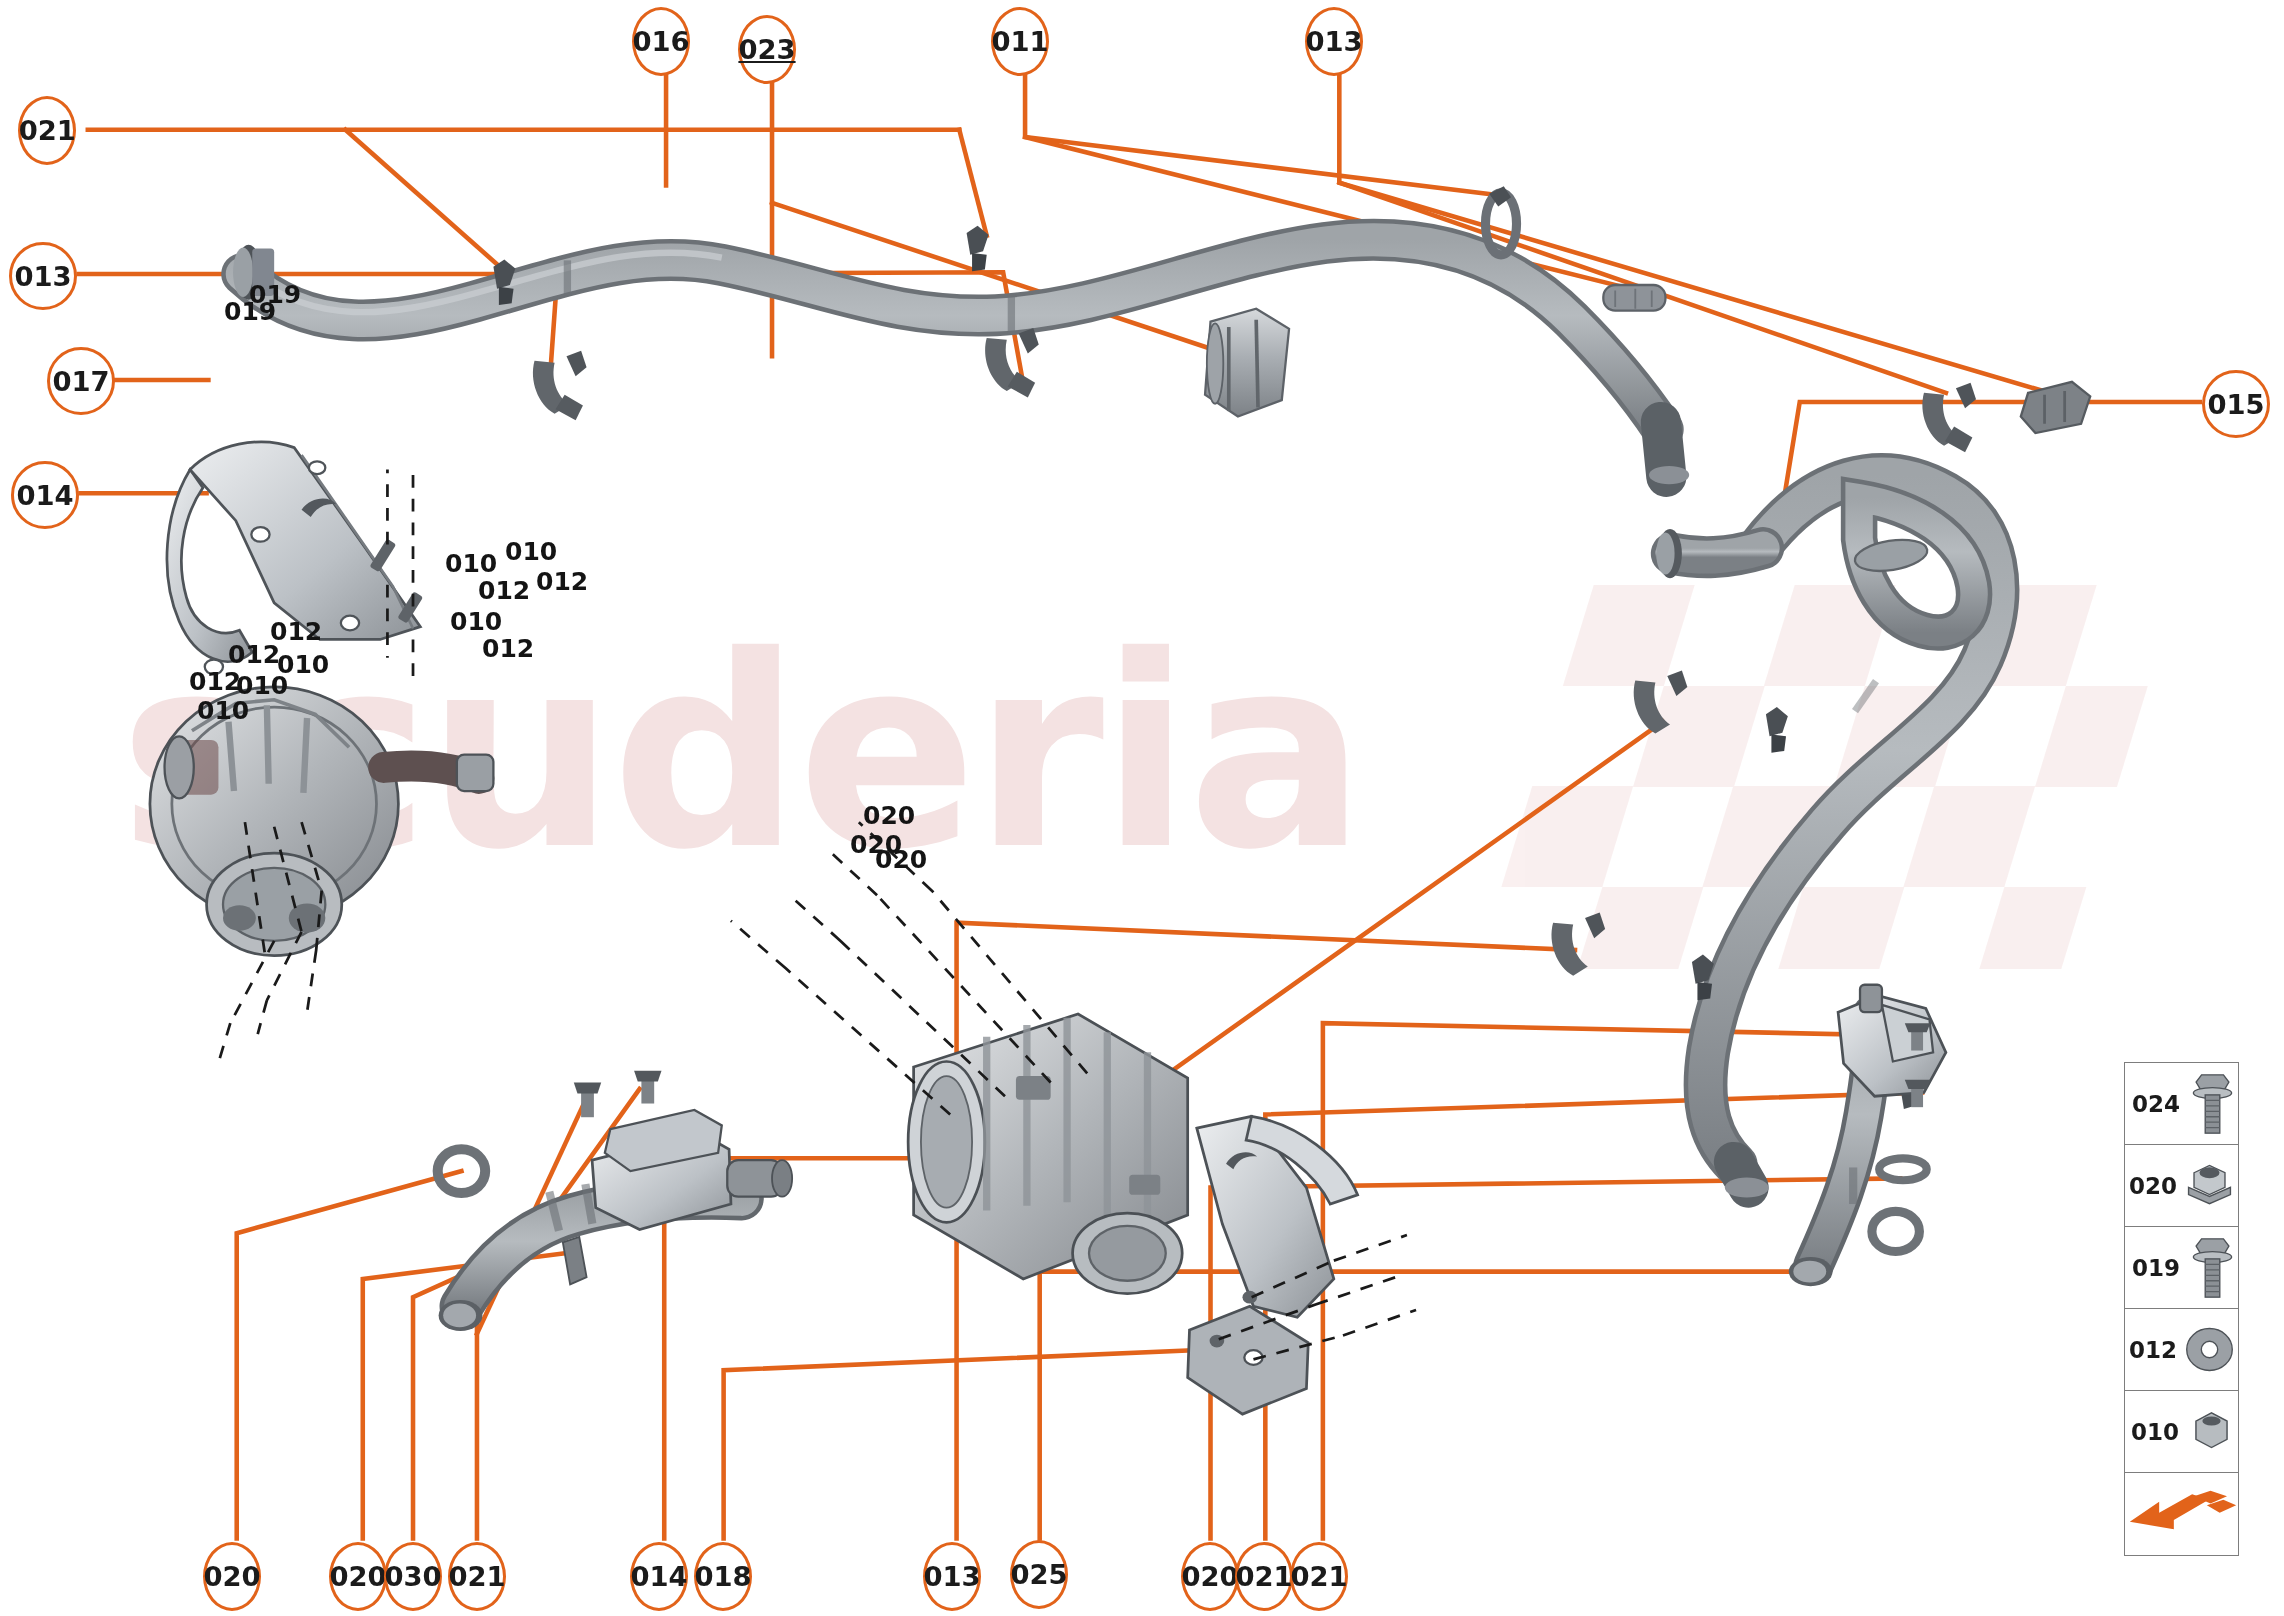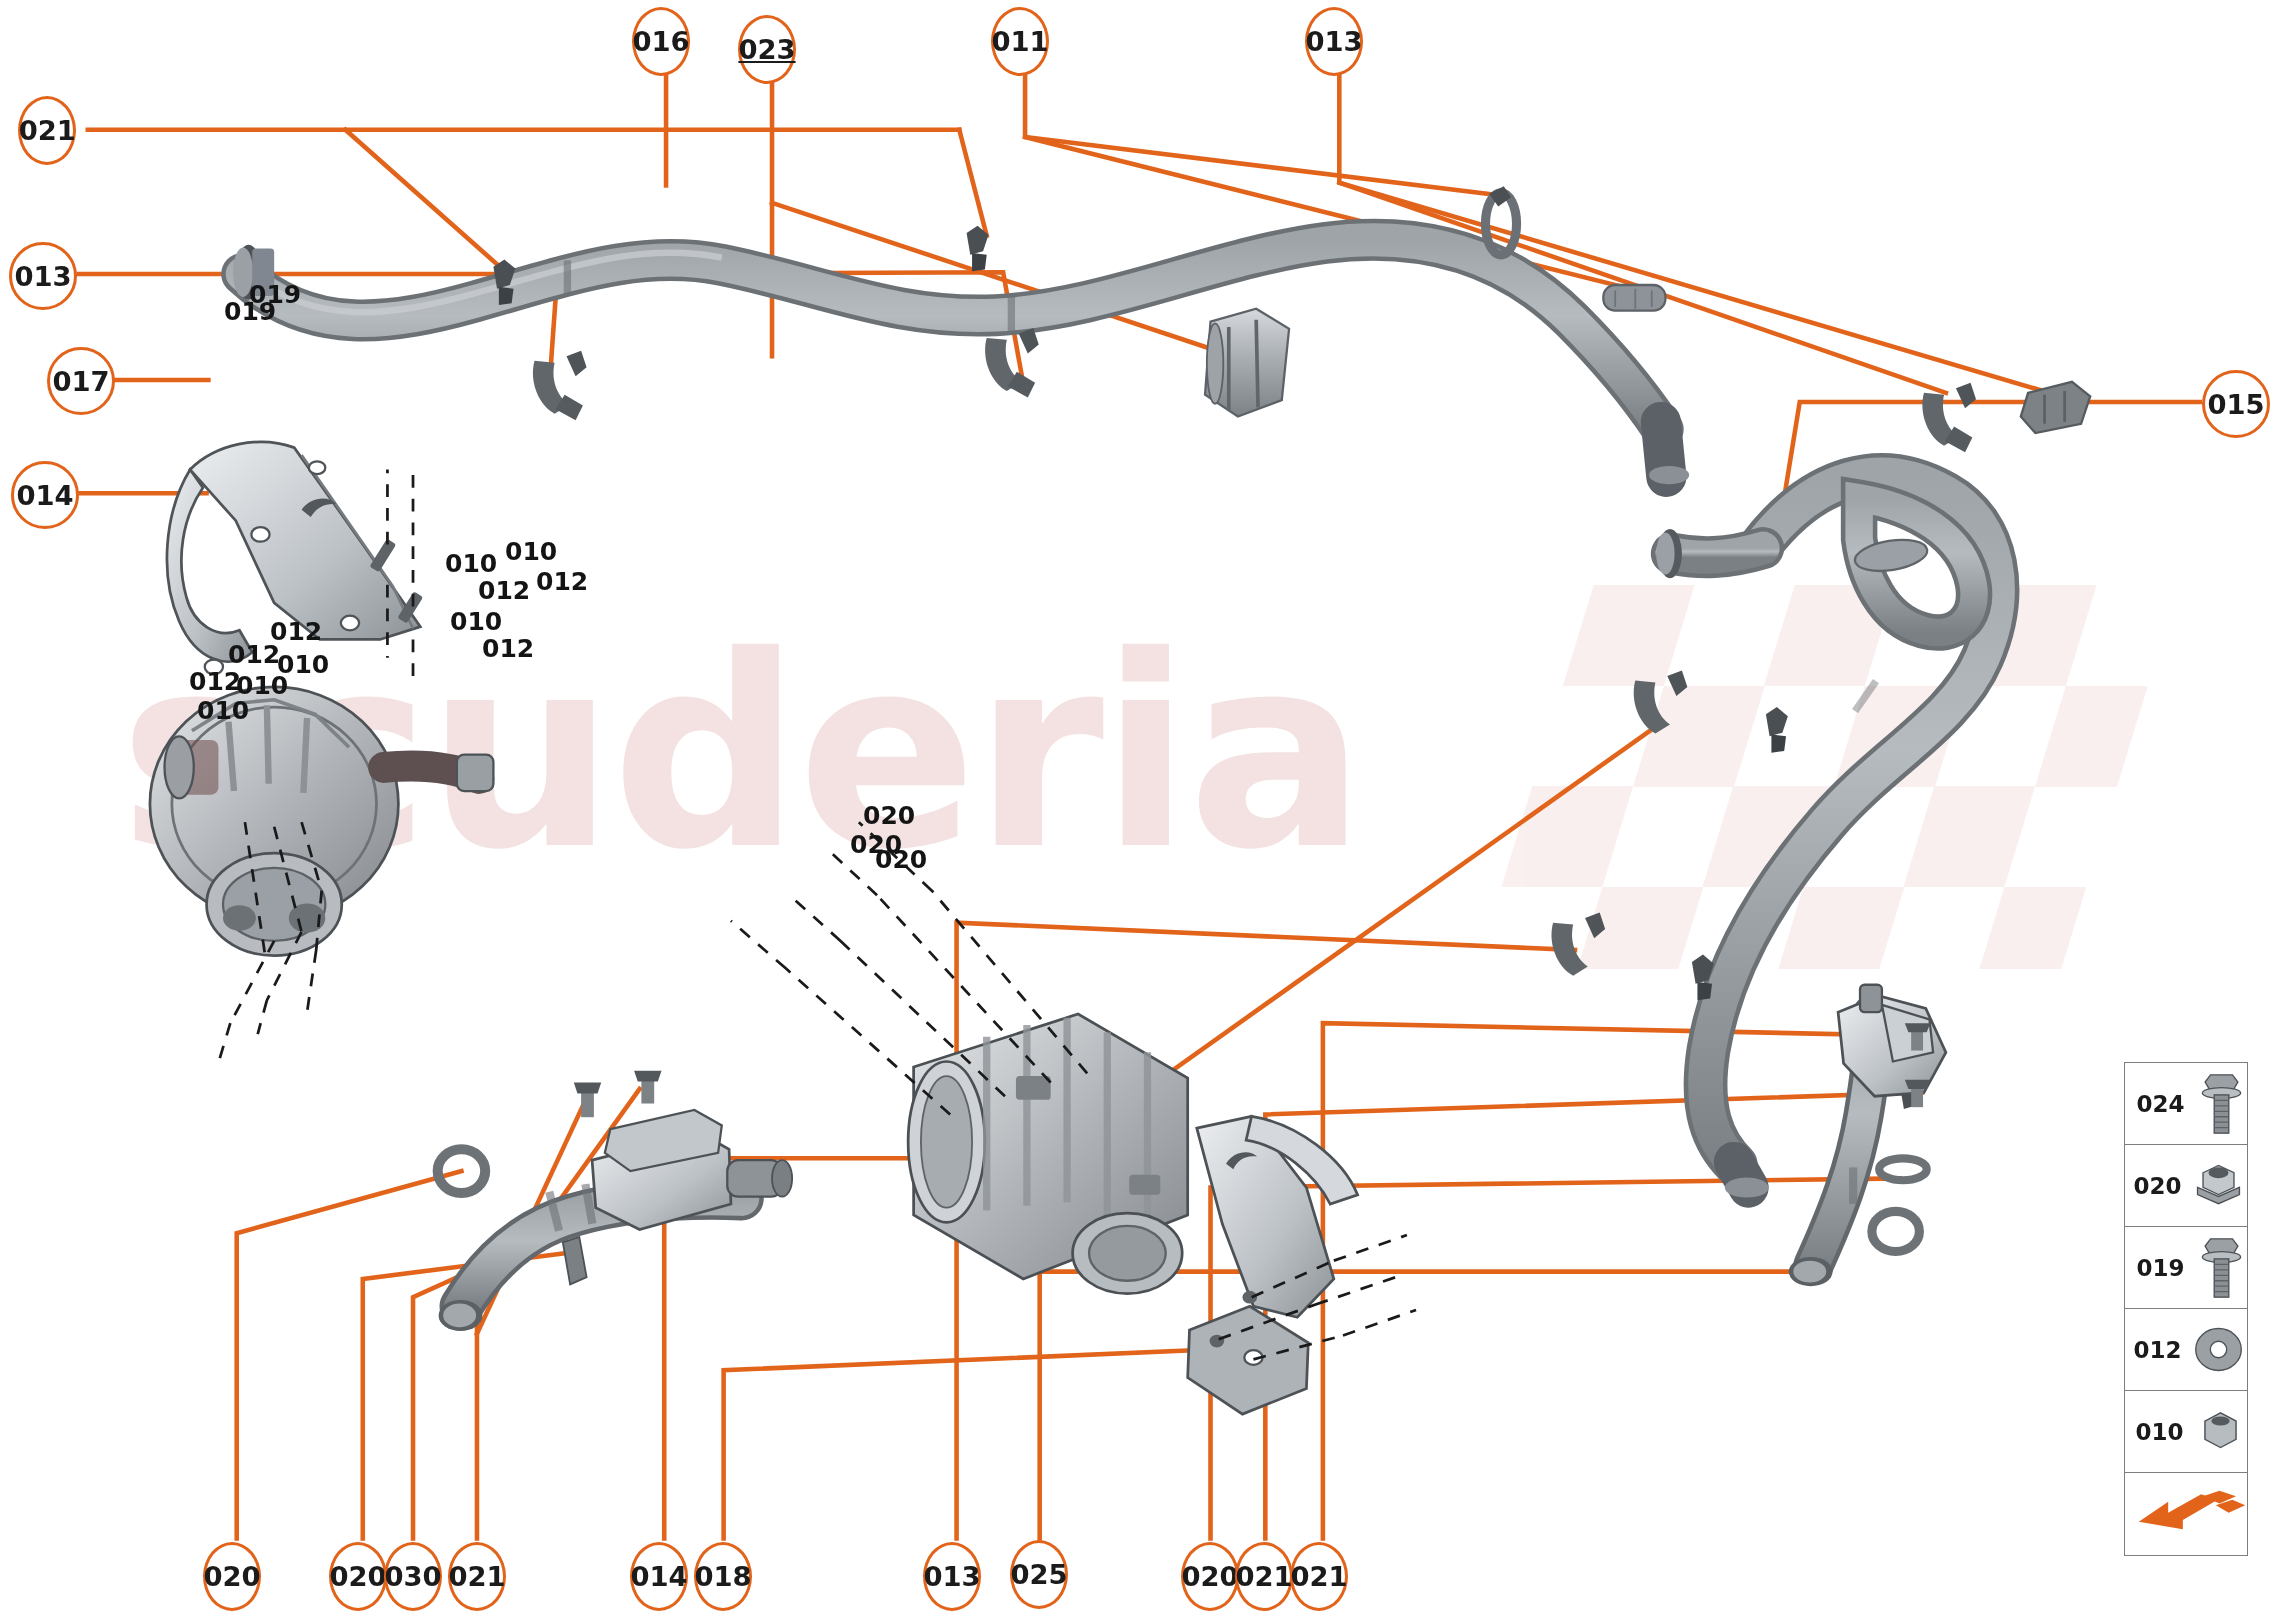--- a/index.html
+++ b/index.html
@@ -27,21 +27,21 @@
   
   svg.lines{position:absolute;left:0;top:0;width:2284px;height:1616px;z-index:10;}
   svg.parts{position:absolute;left:0;top:0;width:2284px;height:1616px;z-index:20;}
   svg.dash{position:absolute;left:0;top:0;width:2284px;height:1616px;z-index:25;}
 
   
   .tag{position:absolute;font-family:"DejaVu Sans",sans-serif;font-weight:700;
        font-size:25px;color:#141414;z-index:30;white-space:nowrap;}
 
   
-  #legend{position:absolute;left:2124px;top:1062px;width:124px;border:1.8px solid #7d7d7d;
+  #legend{position:absolute;left:2124px;top:1062px;width:115px;border:1.8px solid #7d7d7d;
           background:#fff;z-index:45;box-sizing:border-box;}
   .lg-row{height:82px;border-bottom:1.8px solid #7d7d7d;display:flex;align-items:center;
           box-sizing:border-box;}
   .lg-row:last-child{border-bottom:none;}
   .lg-num{width:77px;text-align:center;font-family:"DejaVu Sans",sans-serif;
           font-weight:700;font-size:23px;color:#1b1b1b;}
   .lg-ico{flex:1;display:flex;align-items:center;justify-content:center;}
 </style>
 </head>
 <body>

